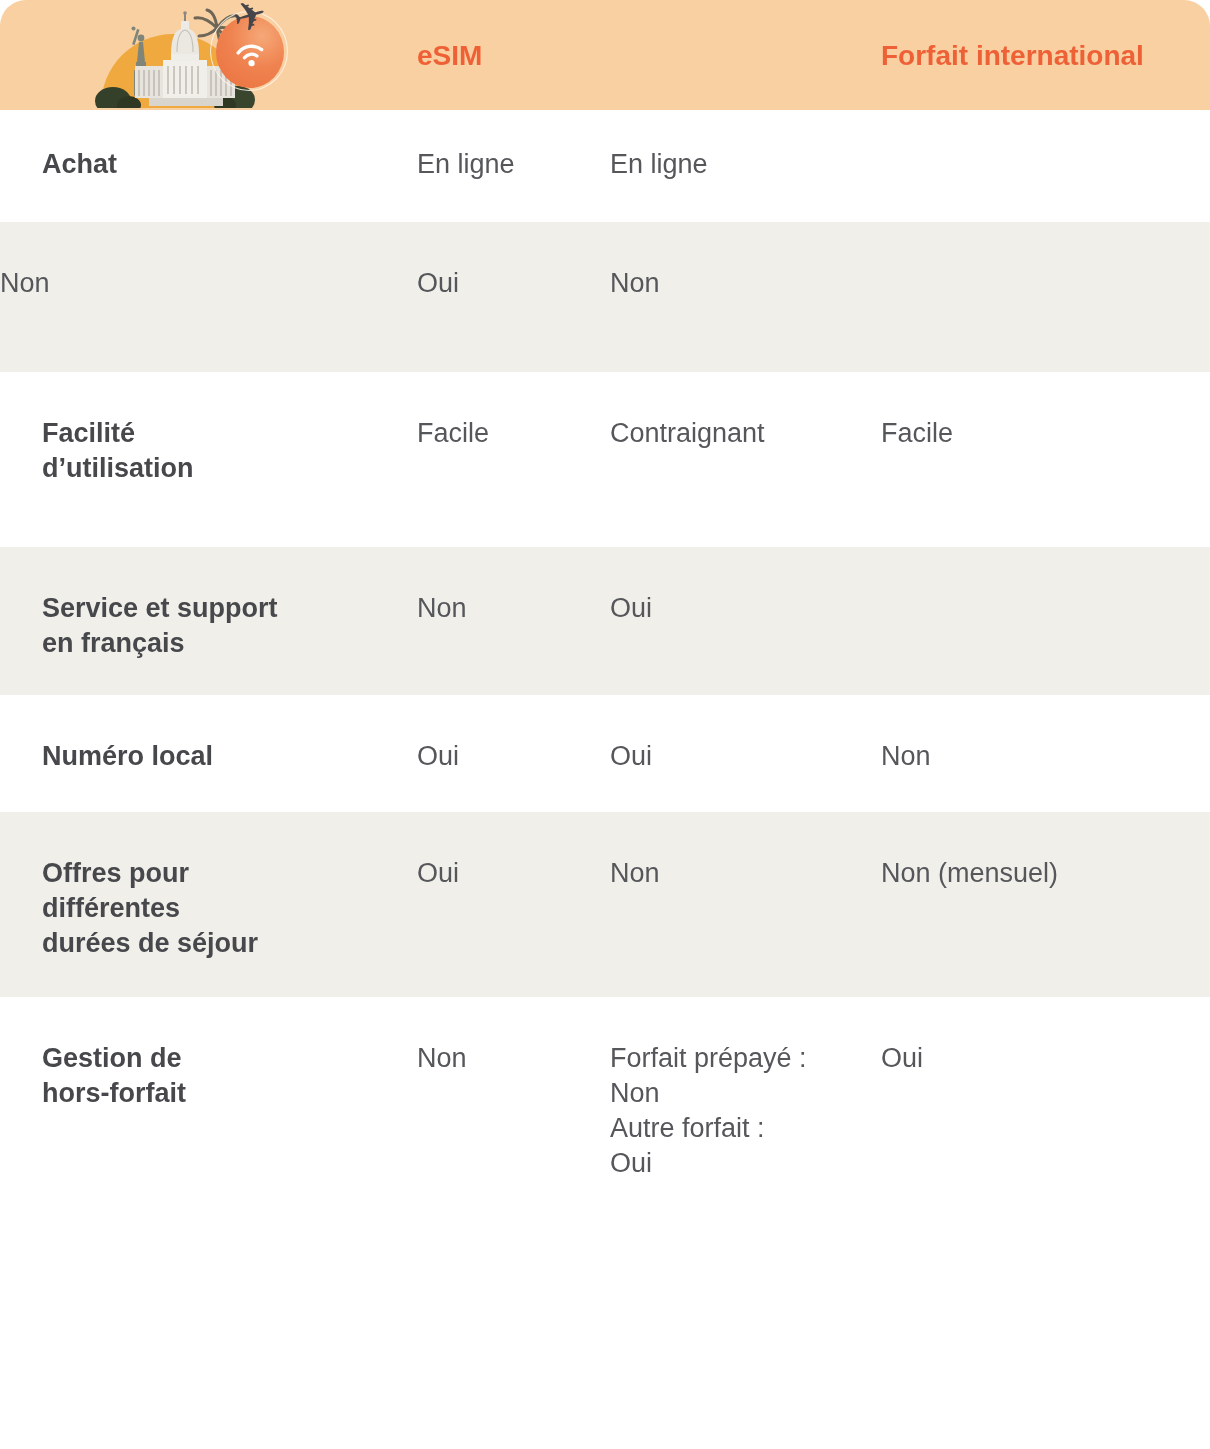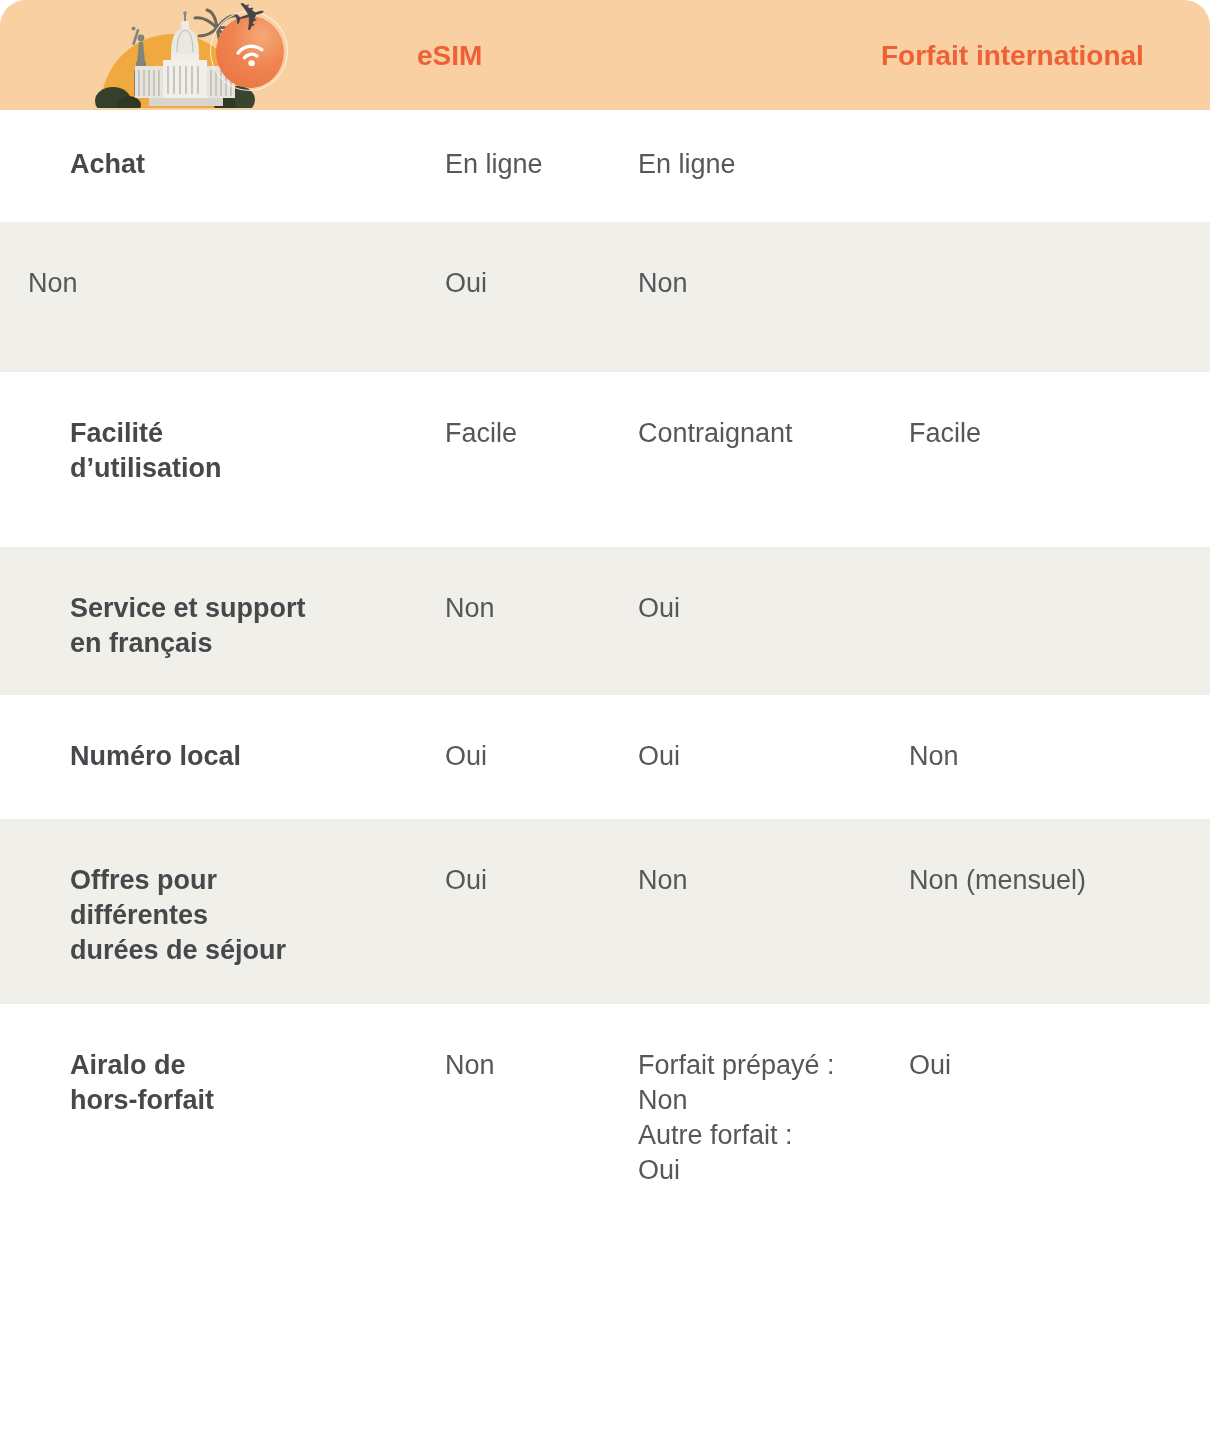--- a/index.html
+++ b/index.html
@@ -70,29 +70,28 @@
     font-size:40px;
     color:#46464a;
     transform:rotate(-16deg);
     line-height:1;
   }
   
   .row{
     display:grid;
     grid-template-columns:417px 193px 271px 1fr;
     background:var(--white-row);
-    padding-left:28px;
   }
   .row:nth-child(even){background:var(--gray-row);}
   .row:nth-child(1){min-height:112px;}
   .row:nth-child(2){min-height:150px;}
   .row:nth-child(3){min-height:151px;}
   .row:nth-child(4){min-height:148px;margin-top:24px;}
   .row:nth-child(5){min-height:117px;}
-  .row:nth-child(6){min-height:185px;margin-top:7px;}
+  .row:nth-child(6){min-height:185px;}
   .row:nth-child(7){min-height:255px;}
   .row:nth-child(8){min-height:221px;}
   .cell{
     font-size:27px;
     line-height:35px;
     color:var(--value);
     padding-top:44px;
     padding-right:24px;
     white-space:pre-line;
   }
@@ -217,21 +216,21 @@
   </div>
       <div class="row">
     <div class="cell label">Offres pour
 différentes
 durées de séjour</div>
     <div class="cell">Oui</div>
     <div class="cell">Non</div>
     <div class="cell">Non (mensuel)</div>
   </div>
       <div class="row">
-    <div class="cell label">Airalo de
+    <div class="cell label">Gestion de
 hors-forfait</div>
     <div class="cell">Non</div>
     <div class="cell">Forfait prépayé :
 Non
 Autre forfait :
 Oui</div>
     <div class="cell">Oui</div>
   </div>
     </div>
 </div>

